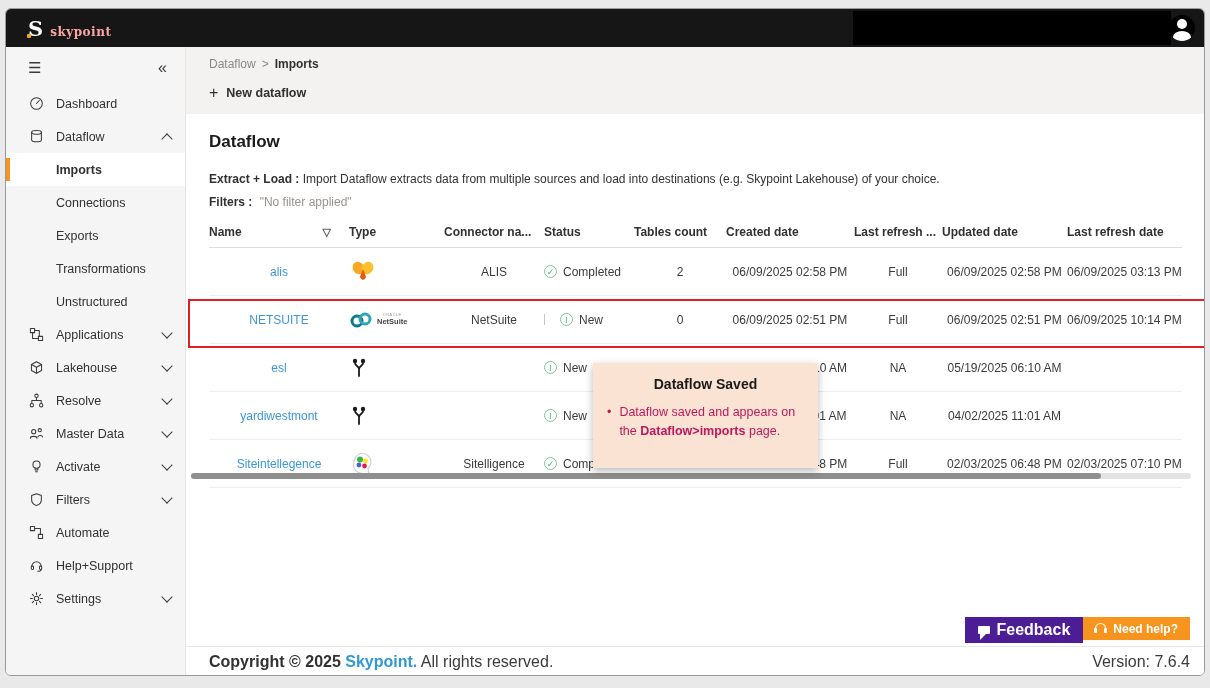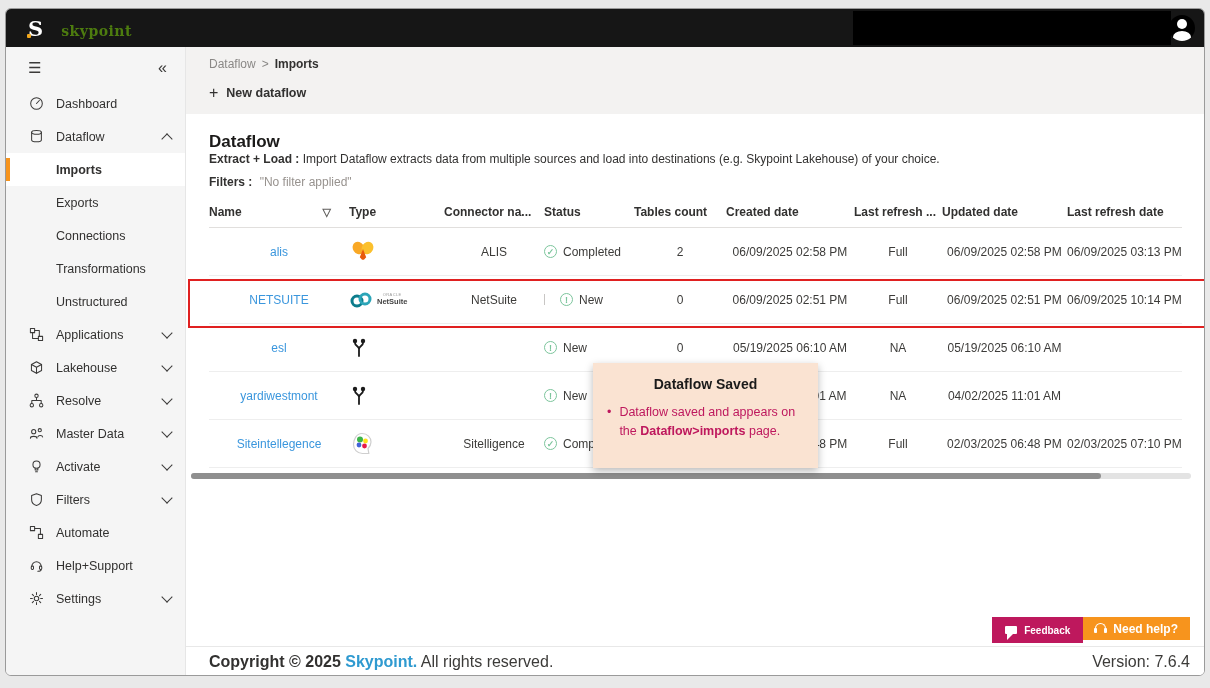--- a/index.html
+++ b/index.html
@@ -4,21 +4,21 @@
 <style>
   * { margin:0; padding:0; box-sizing:border-box; }
   html,body { width:1210px; height:688px; background:#e9e9e9; font-family:"Liberation Sans", sans-serif; }
   .frame { position:absolute; left:5px; top:8px; width:1200px; height:668px; background:#fff; border:1px solid #9a9a9a; border-radius:6px; overflow:hidden; }
 
   
   .topbar { height:38px; background:#161616; display:flex; align-items:center; padding-left:22px; position:relative; }
   .logo { display:flex; align-items:baseline; cursor:pointer; }
   .logo-s { font-family:"DejaVu Serif", serif; color:#fff; font-size:21px; font-weight:700; position:relative; }
   .logo-s::after { content:""; position:absolute; left:-1px; bottom:3px; width:4px; height:4px; background:#f2a71b; border-radius:1px; }
-  .logo-text { font-family:"DejaVu Serif", serif; color:#4d7c0f; font-size:14px; letter-spacing:0.5px; margin-left:18px; font-weight:700; }
+  .logo-text { font-family:"DejaVu Serif", serif; color:#fca5a5; font-size:12px; letter-spacing:0.5px; margin-left:7px; font-weight:700; }
   .redacted { position:absolute; left:847px; top:2px; width:318px; height:34px; background:#000; }
   .avatar { position:absolute; right:9px; top:6px; width:26px; height:26px; border-radius:50%; background:#000; overflow:hidden; cursor:pointer; }
   .avatar::before { content:""; position:absolute; left:8px; top:4px; width:10px; height:10px; border-radius:50%; background:#fff; }
   .avatar::after { content:""; position:absolute; left:4px; top:16px; width:18px; height:12px; border-radius:50% 50% 0 0; background:#fff; }
 
   
   .shell { display:flex; height:630px; }
   .sidebar { width:180px; background:#f5f5f5; border-right:1px solid #e6e6e6; flex:none; padding-top:6px; }
   .sb-head { display:flex; justify-content:space-between; align-items:center; padding:6px 18px 10px 22px; color:#3b3a39; }
   .sb-burger { font-size:15px; cursor:pointer; }
@@ -36,21 +36,21 @@
   
   .main { flex:1; display:flex; flex-direction:column; position:relative; background:#fff; }
   .strip { background:#f3f2f1; padding:10px 0 12px 23px; }
   .crumbs { font-size:12px; color:#8a8886; display:flex; gap:6px; align-items:center; }
   .crumb-cur { color:#323130; font-weight:700; }
   .newdf { margin-top:13px; display:inline-flex; align-items:center; gap:8px; font-size:12.5px; font-weight:700; color:#323130; cursor:pointer; }
   .newdf::before { content:"+"; font-size:16px; font-weight:400; color:#323130; }
 
   .content { flex:1; position:relative; padding:18px 14px 0 23px; overflow:hidden; }
   .pg-title { font-size:17px; font-weight:700; color:#1b1a19; }
-  .pg-desc { margin-top:0; font-size:12px; color:#323130; }
+  .pg-desc { margin-top:20px; font-size:12px; color:#323130; }
   .pg-desc b { font-weight:700; }
   .pg-filters { margin-top:9px; font-size:12px; }
   .pg-filters b { color:#323130; }
   .pg-filters .fv { color:#97928e; margin-left:4px; }
 
   
   .tablewrap { position:relative; margin-top:16px; width:973px; }
   .tgrid { display:grid; grid-template-columns:140px 95px 100px 90px 92px 128px 88px 125px minmax(100px,1fr); align-items:center; }
   .thead { border-bottom:1px solid #e1dfdd; padding-bottom:8px; }
   .th { font-size:12px; font-weight:700; color:#323130; white-space:nowrap; }
@@ -76,21 +76,21 @@
   .tt-body { margin-top:11px; font-size:12.5px; color:#be185d; line-height:1.5; display:flex; gap:8px; }
   .tt-body::before { content:"\2022"; flex:none; }
   .tt-bold { font-weight:700; }
 
   
   .hscroll { position:absolute; left:5px; top:359px; width:1000px; height:6px; background:#e3e3e3; border-radius:3px; }
   .hthumb { width:91%; height:6px; background:#8f8f8f; border-radius:3px; cursor:pointer; }
 
   
   .btnrow { position:absolute; right:14px; bottom:34px; display:flex; z-index:7; }
-  .btn-feedback { background:#be185d; color:#fff; font-size:10px; font-weight:700; height:23px; display:flex; align-items:center; gap:7px; padding:13px 13px; cursor:pointer; }
+  .btn-feedback { background:#4c1d95; color:#fff; font-size:16px; font-weight:700; height:23px; display:flex; align-items:center; gap:7px; padding:13px 13px; cursor:pointer; }
   .bubble { width:12px; height:8px; background:#fff; border-radius:1px; position:relative; }
   .bubble::after { content:""; position:absolute; left:2px; top:8px; border:3px solid transparent; border-top-color:#fff; border-left-color:#fff; }
   .btn-help { background:#f7941d; color:#fff; font-size:12px; font-weight:700; height:23px; display:flex; align-items:center; gap:7px; padding:0 12px; cursor:pointer; }
   .hs { width:11px; height:11px; border:1.6px solid #fff; border-radius:50% 50% 45% 45%; border-bottom-color:transparent; position:relative; }
   .hs::before, .hs::after { content:""; position:absolute; top:4px; width:3px; height:5px; background:#fff; border-radius:1px; }
   .hs::before { left:-2px; } .hs::after { right:-2px; }
   .footer { height:31px; border-top:1px solid #e8e8e8; display:flex; align-items:center; justify-content:space-between; padding:0 14px 0 23px; background:#fff; }
   .copy { font-size:16px; color:#3c3b39; }
   .copy b { font-weight:700; color:#323130; }
   .copy .brand { color:#2f9ad0; font-weight:700; cursor:pointer; }
@@ -142,24 +142,24 @@
             </svg>
           </span>
         <span class="lbl">Dataflow</span>
         <span class="chev up"></span>
       </div>
 
       <div class="sb-item sub sel">
         <span class="lbl">Imports</span>
       </div>
       <div class="sb-item sub">
+        <span class="lbl">Connections</span>
+      </div>
+      <div class="sb-item sub">
         <span class="lbl">Exports</span>
-      </div>
-      <div class="sb-item sub">
-        <span class="lbl">Connections</span>
       </div>
       <div class="sb-item sub">
         <span class="lbl">Transformations</span>
       </div>
       <div class="sb-item sub">
         <span class="lbl">Unstructured</span>
       </div>
 
       <div class="sb-item">
         <span class="icn">

